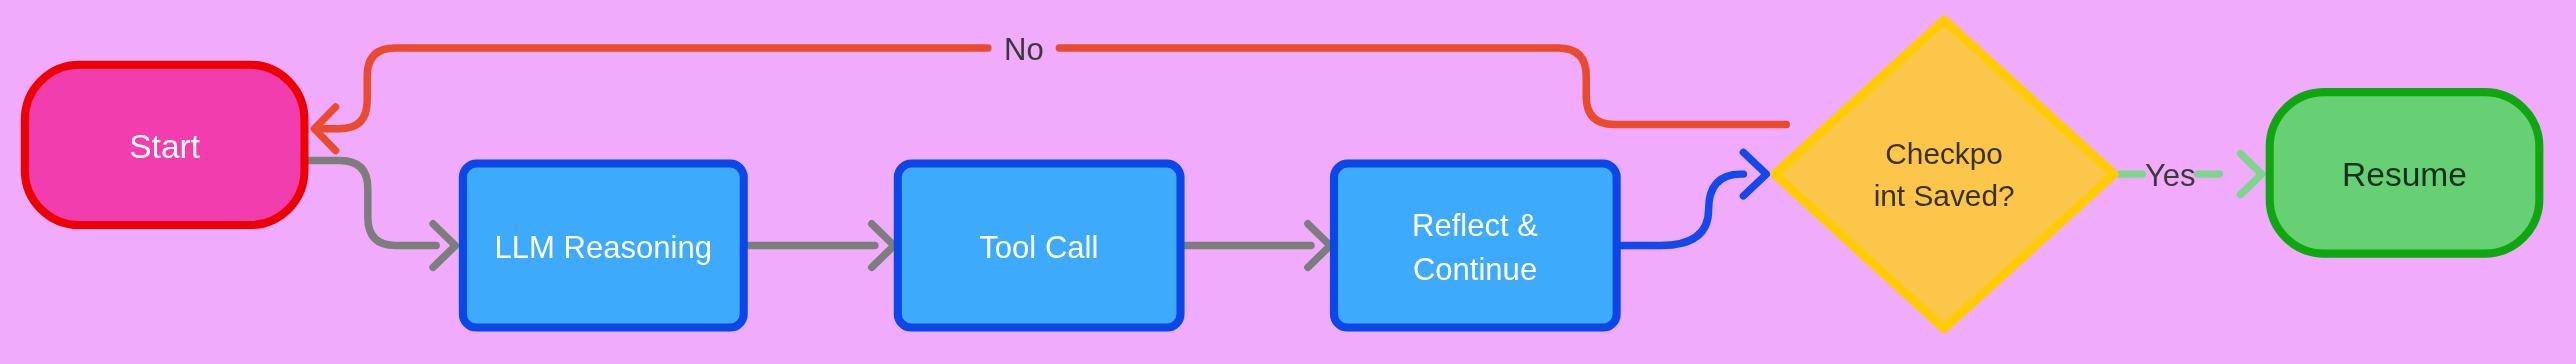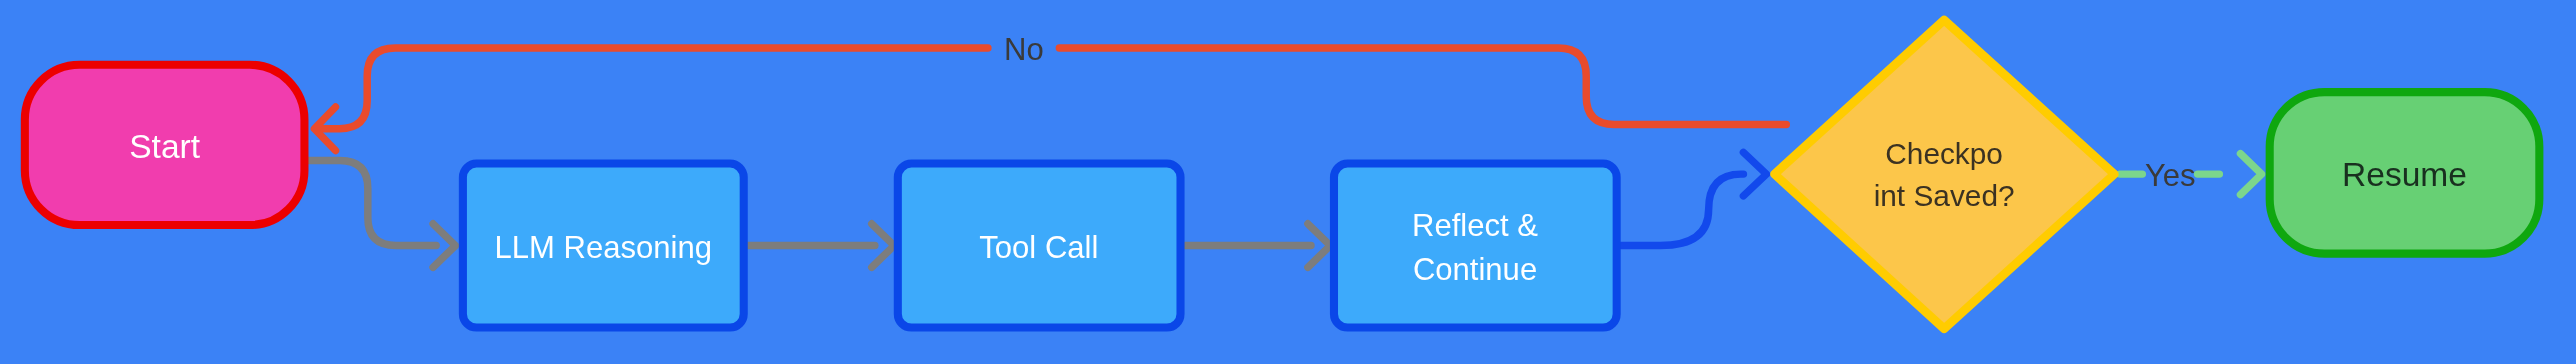--- a/index.html
+++ b/index.html
@@ -1,16 +1,16 @@
 <!DOCTYPE html>
 <html style="font-size:10px"><head>
 <meta charset="utf-8">
 <style>
   html, body { margin: 0; padding: 0; background: #ffffff; }
-  .stage { position: relative; width: 2576px; height: 365px; background: #3b82f6; overflow: hidden; }
+  .stage { position: relative; width: 2576px; height: 365px; background: #f0abfc; overflow: hidden; }
   svg { display: block; }
   text {
     font-family: "Liberation Sans", "DejaVu Sans", sans-serif;
     text-anchor: middle;
     dominant-baseline: central;
   }
   .node-label-lg { font-size: 54px; }
   .node-label-md { font-size: 50px; }
   .node-label-diamond { font-size: 48px; }
   .edge-label { font-size: 50px; }

